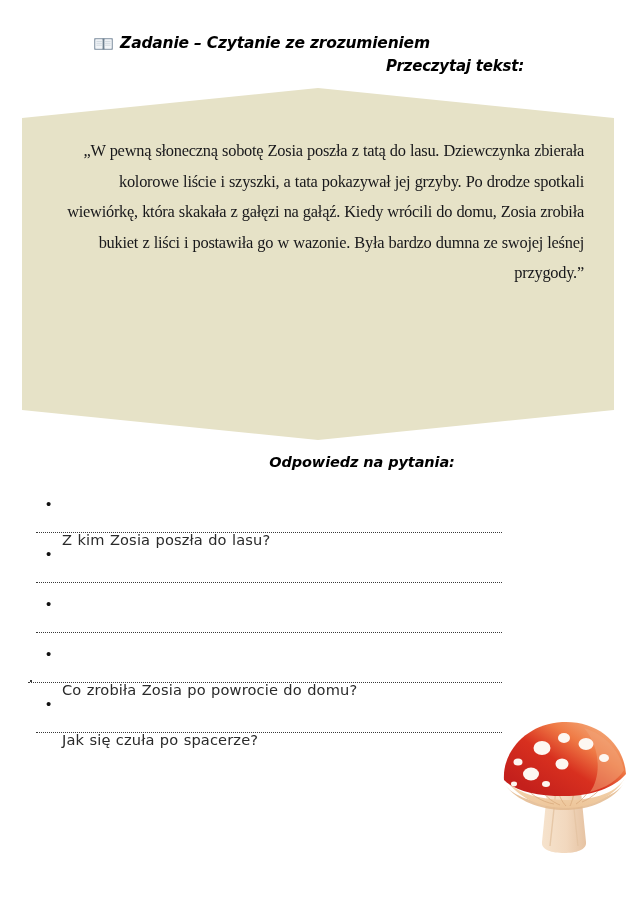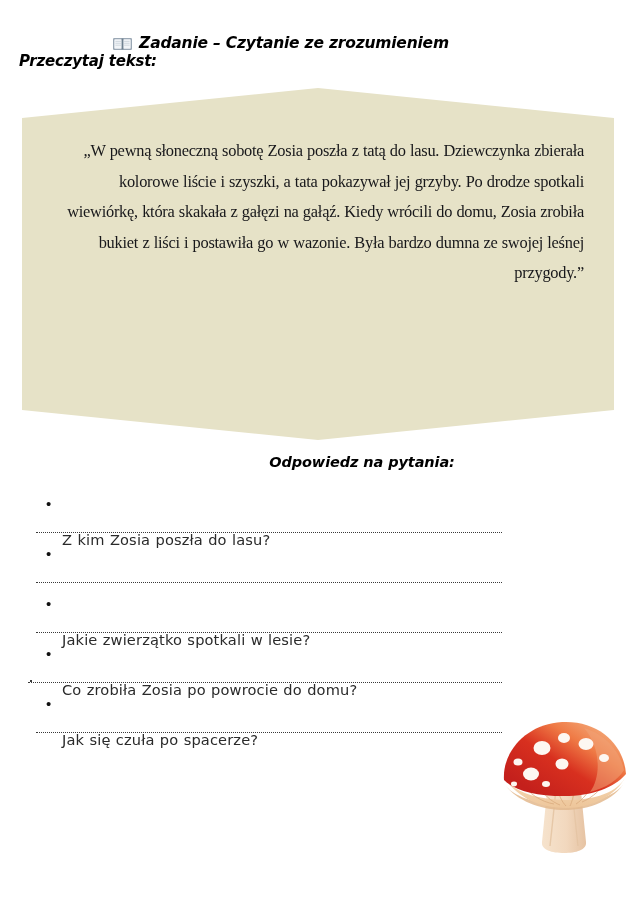--- a/index.html
+++ b/index.html
@@ -19,22 +19,21 @@
     position: absolute;
     inset: 0;
   }
 
   
   .header {
     position: absolute;
     top: 34px;
     left: 0;
     width: 524px;
-    text-align: left;
-    padding-left: 19px;
+    text-align: right;
   }
   .title-line {
     display: flex;
     align-items: center;
     justify-content: center;
     gap: 7px;
     font-family: "DejaVu Sans", sans-serif;
     font-weight: bold;
     font-size: 15.5px;
     font-style: italic;
@@ -43,20 +42,21 @@
   }
   .book-icon {
     display: inline-block;
     width: 19px;
     height: 14px;
     position: relative;
     flex: none;
     top: 1px;
   }
   .subtitle {
+    margin-top: 5px;
     font-family: "DejaVu Sans", sans-serif;
     font-weight: bold;
     font-style: italic;
     font-size: 15px;
     color: #000000;
     letter-spacing: -0.2px;
   }
 
   
   .story-shape {
@@ -219,21 +219,20 @@
     <div class="q-block">
       <div class="q-row">
         <span class="q-bullet">•</span>
       </div>
       <div class="q-rule"></div>
     </div>
 
     <div class="q-block">
       <div class="q-row">
         <span class="q-bullet">•</span>
-        <span class="q-text">Jakie zwierzątko spotkali w lesie?</span>
       </div>
       <div class="q-rule"></div>
     </div>
 
     <div class="q-block">
       <div class="q-row">
         <span class="q-bullet">•</span>
         <span class="q-text">Co zrobiła Zosia po powrocie do domu?</span>
       </div>
       <span class="stray-dot"></span>

